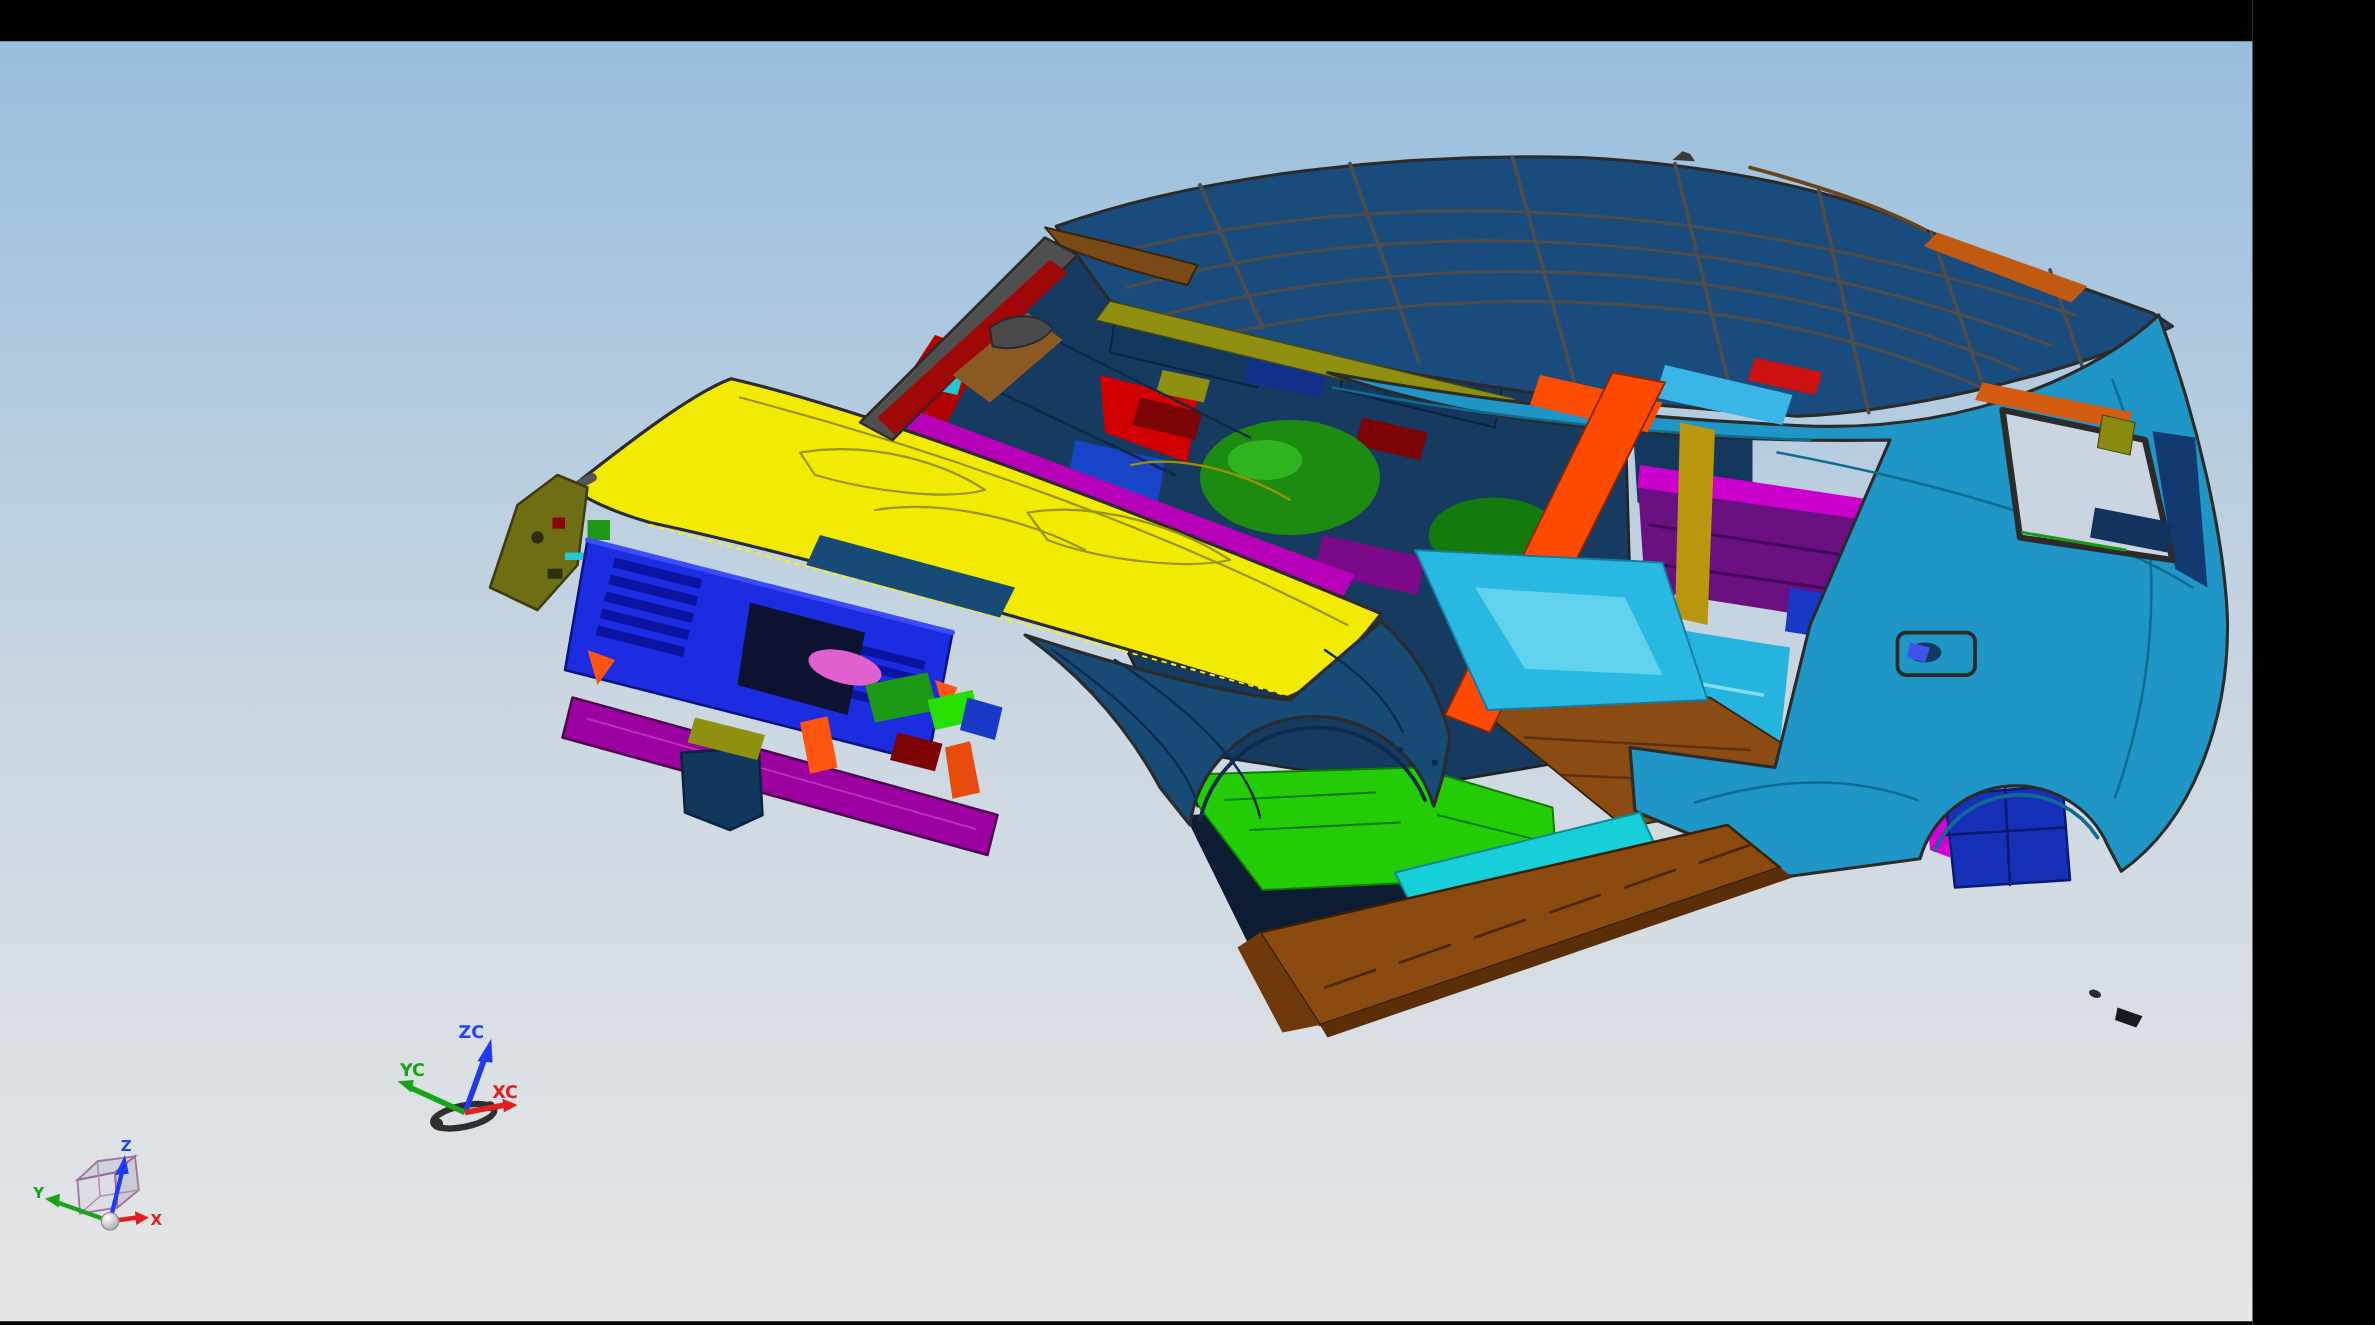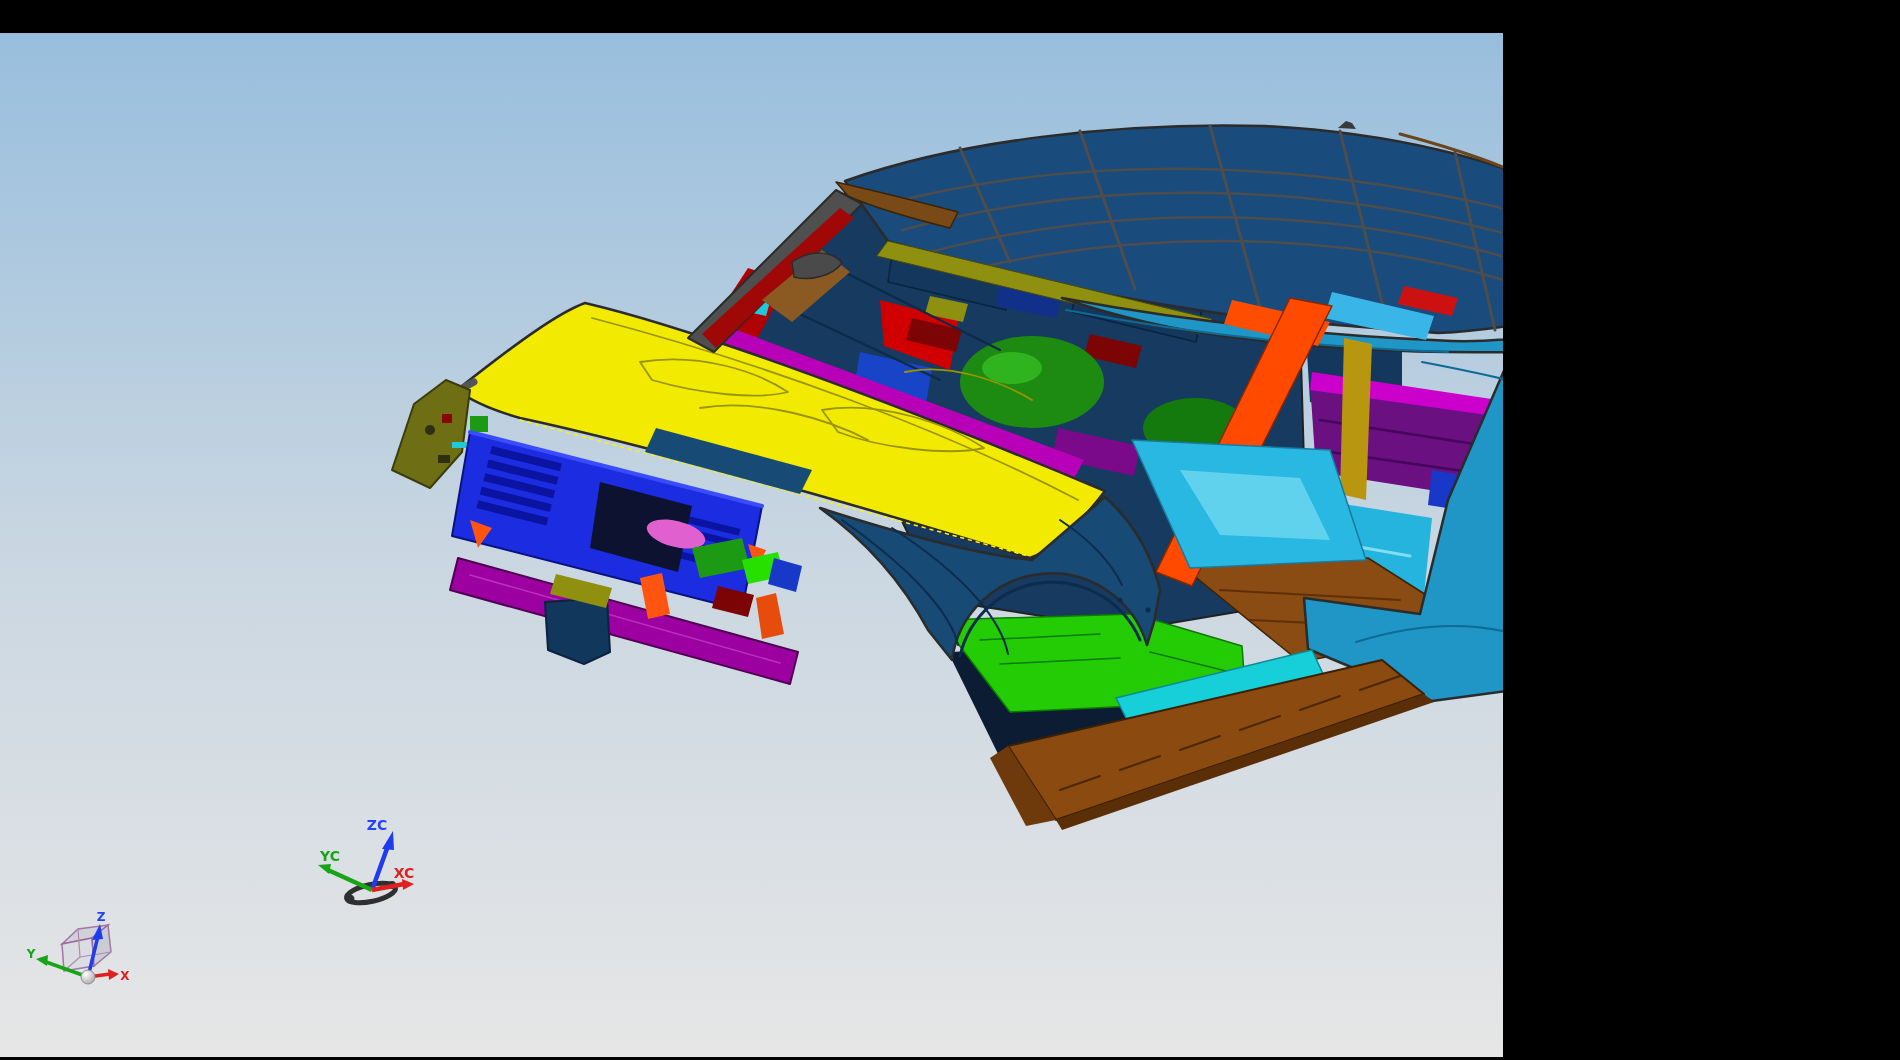--- a/index.html
+++ b/index.html
@@ -1,16 +1,16 @@
 <!DOCTYPE html>
 <html><head>
 <meta charset="utf-8">
 <style>
   html,body{margin:0;padding:0;background:#000;}
-  .stage{position:relative;width:1503px;height:1060px;overflow:hidden;background:#000;}
+  .stage{position:relative;width:1802px;height:1060px;overflow:hidden;background:#000;}
   .viewport-svg{position:absolute;left:0;top:0;}
   text{font-family:"DejaVu Sans",sans-serif;font-weight:bold;}
   .axis-label{font-size:14px;}
   .axis-label-small{font-size:12px;}
 </style>
 </head>
 <body>
 
 <div class="stage">
 <svg class="viewport-svg" width="1900" height="1060" viewBox="0 0 1900 1060">

